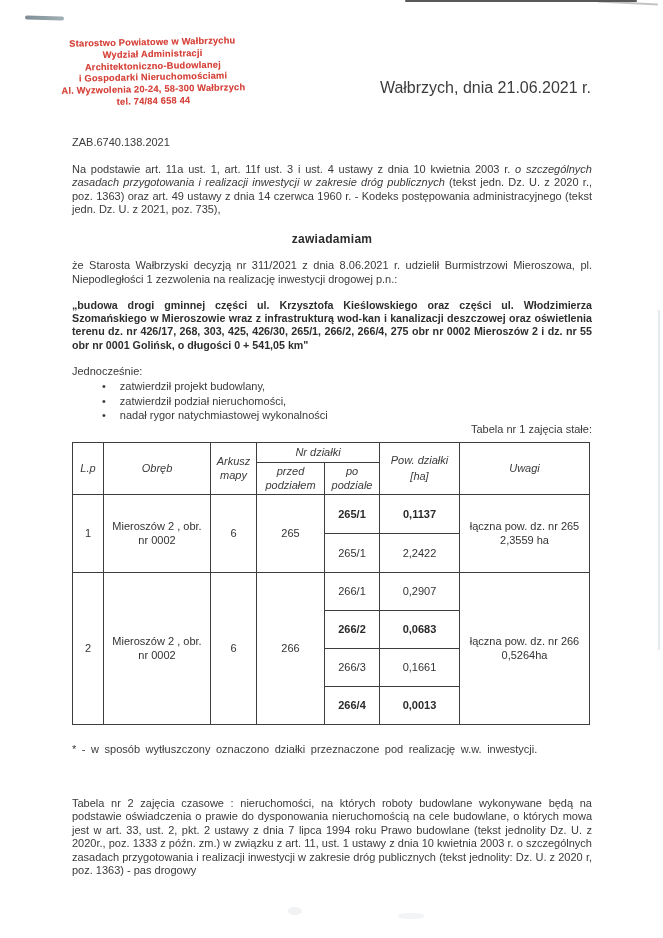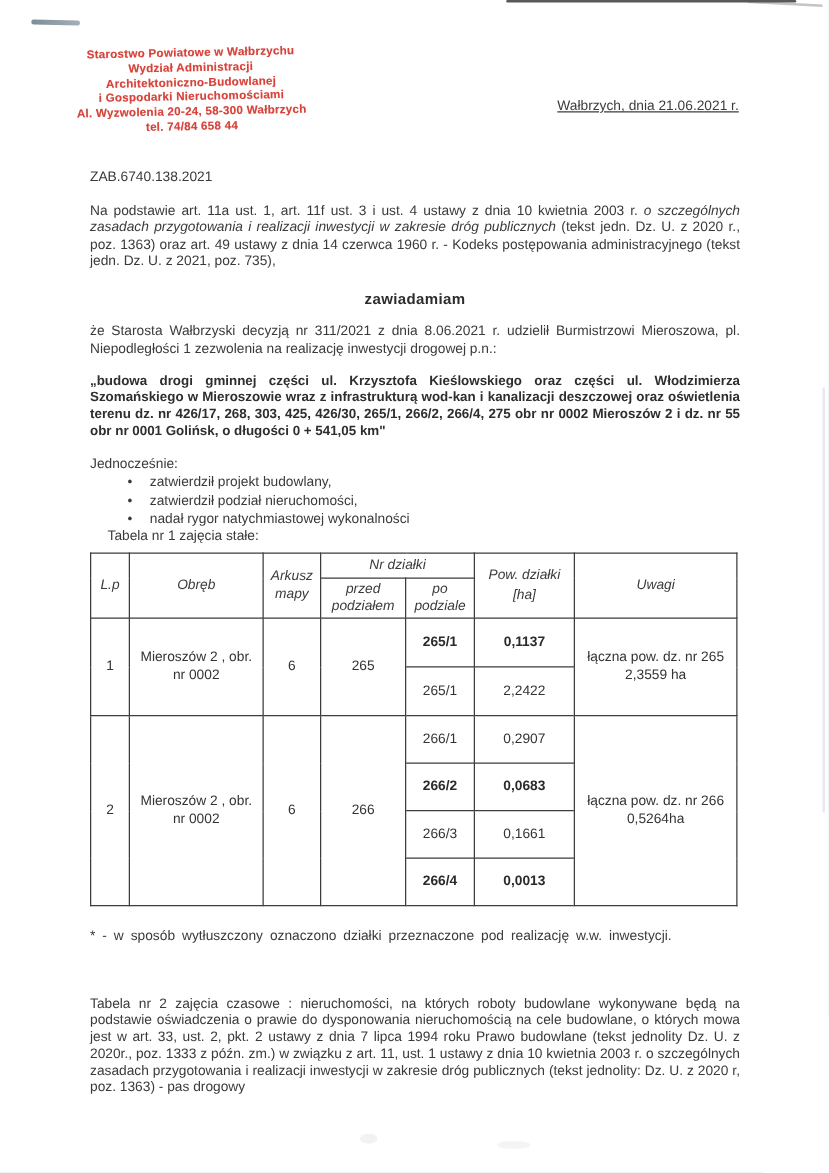--- a/index.html
+++ b/index.html
@@ -25,36 +25,36 @@
     position:absolute;left:46px;top:37px;width:214px;
     transform:rotate(-1.2deg);
     text-align:center;
     font-weight:bold;
     font-size:9.3px;line-height:11.8px;
     letter-spacing:.2px;
     color:rgba(211,52,43,.88);
     text-shadow:0 0 .6px rgba(211,52,43,.45);
   }
 
-  .date-line{position:absolute;top:79px;right:72px;font-size:11px;color:#3c3c3c;text-decoration:underline;}
+  .date-line{position:absolute;top:79px;right:72px;font-size:16px;color:#3c3c3c;}
 
   .content{position:absolute;left:72px;top:136px;width:520px;font-size:11px;line-height:13.5px;}
 
   .ref-number{font-size:11px;}
   .doc-title{margin-top:12px;text-align:center;font-weight:bold;font-size:11.5px;color:#2c2c2c;word-spacing:7px;letter-spacing:.2px;}
   .para{margin-top:13px;text-align:justify;}
   .italic{font-style:italic;}
   .zawiadamiam{margin-top:16px;text-align:center;font-weight:bold;font-size:12px;color:#2c2c2c;letter-spacing:.3px;}
   .invest{margin-top:13px;text-align:justify;font-weight:bold;font-size:10.7px;line-height:13.2px;color:#2e2e2e;}
   .jedn-label{margin-top:13px;}
   ul.bullets{margin:2px 0 0 0;padding:0 0 0 30px;list-style:none;}
   ul.bullets li{display:flex;gap:14px;line-height:13.5px;margin-top:1px;}
   .bullet-dot{font-size:11px;}
   .wniosk{margin-top:13px;}
-  .tab1-label{padding-left:14px;}
+  .tab1-label{padding-left:14px;text-align:right;}
 
   table.parcels{
     margin-top:6px;
     border-collapse:collapse;
     width:517px;
     font-size:11px;
     color:#333;
     table-layout:fixed;
   }
   table.parcels th,table.parcels td{

